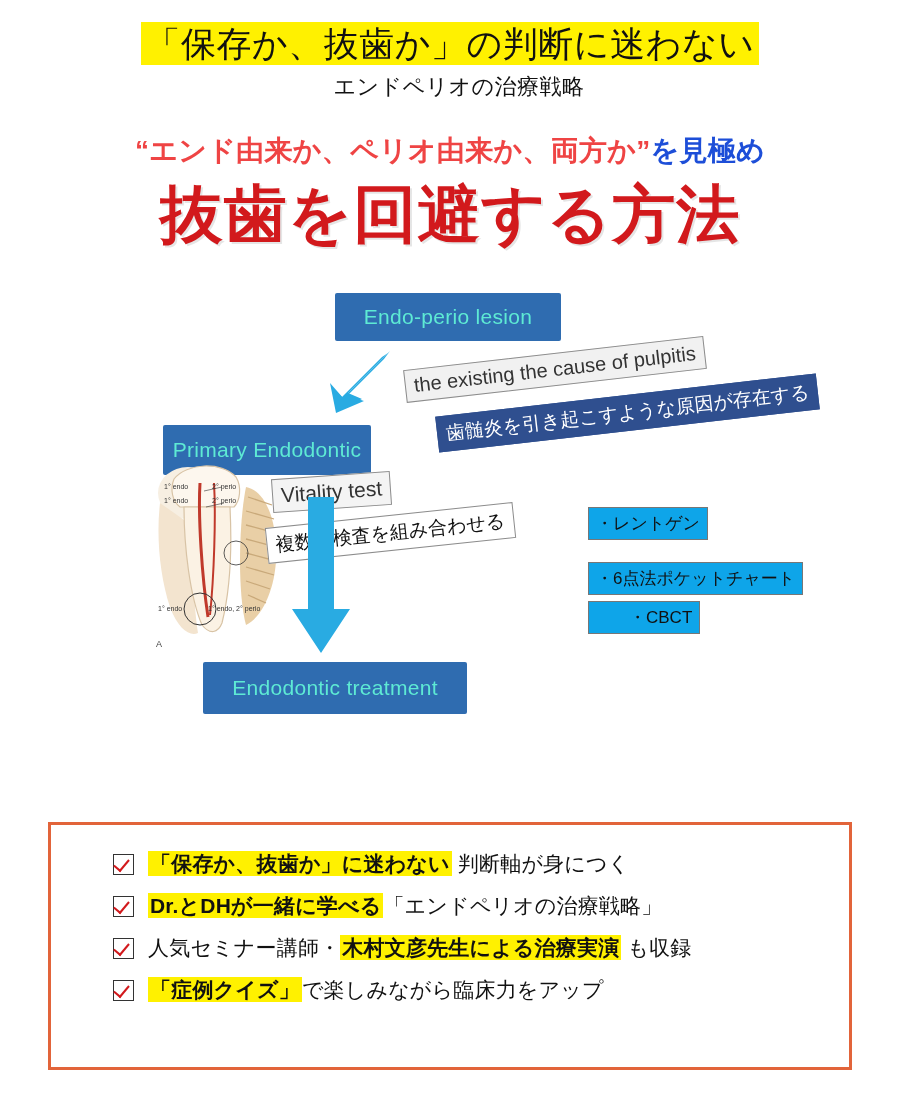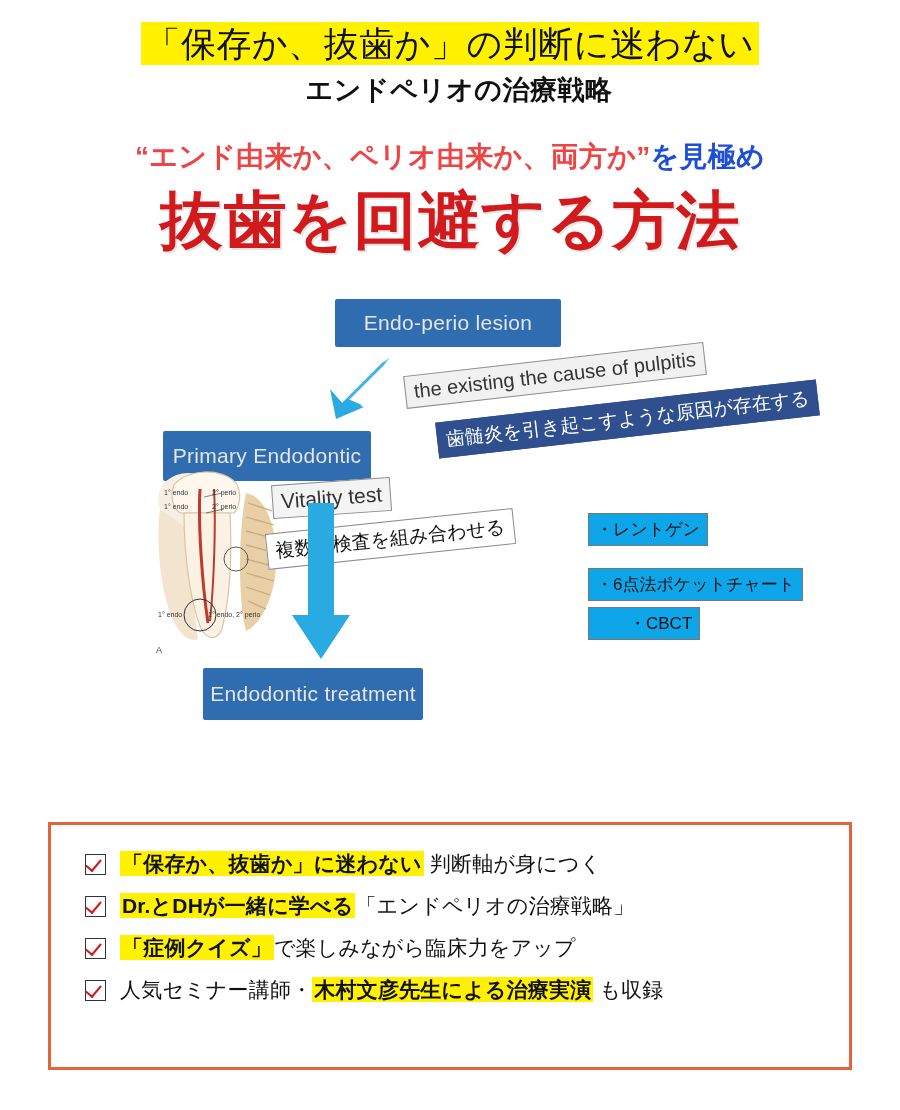--- a/index.html
+++ b/index.html
@@ -26,22 +26,22 @@
     font-weight: normal;
     letter-spacing: 0.5px;
     line-height: 1.25;
     display: inline-block;
   }
   .hl-line1 .hl {
     background: #fff100;
     padding: 2px 4px;
   }
   .hl-line2 {
-    font-size: 27px;
-    font-weight: bold;
+    font-size: 22px;
+    font-weight: normal;
     margin-top: 6px;
     letter-spacing: 0.5px;
     padding-left: 18px;
   }
 
   .sub-line {
     margin-top: 30px;
     text-align: center;
     font-size: 28px;
     font-weight: bold;
@@ -70,36 +70,36 @@
   .diagram {
     position: relative;
     width: 900px;
     height: 480px;
     margin-top: 18px;
   }
 
   .box-blue {
     position: absolute;
     background: #2f6cb0;
-    color: #e5e5e5;
+    color: #5eead4;
     font-size: 21px;
     letter-spacing: 0.3px;
     display: flex;
     align-items: center;
     justify-content: center;
     border-radius: 2px;
   }
   #box-endo-perio {
     left: 335px; top: 26px; width: 226px; height: 48px;
   }
   #box-primary-endo {
     left: 163px; top: 158px; width: 208px; height: 50px;
   }
   #box-endo-treatment {
-    left: 203px; top: 395px; width: 220px; height: 52px;
+    left: 203px; top: 395px; width: 264px; height: 52px;
   }
 
   .arrow {
     position: absolute;
     color: #29abe2;
   }
   #arrow-1 { left: 318px; top: 82px; width: 76px; height: 70px; }
   #arrow-2 { left: 290px; top: 230px; width: 62px; height: 160px; }
 
   
@@ -173,21 +173,21 @@
 
   
   .benefits {
     position: absolute;
     left: 48px;
     top: 822px;
     width: 804px;
     height: 248px;
     border: 3px solid #e2643a;
     box-sizing: border-box;
-    padding: 18px 12px;
+    padding: 18px 40px;
   }
   .benefit-row {
     display: flex;
     align-items: center;
     height: 42px;
     font-size: 21px;
     letter-spacing: 0.2px;
   }
   .check {
     width: 19px; height: 19px;
@@ -295,21 +295,21 @@
   </div>
 
   <div class="benefit-row">
     <span class="check"></span>
     <span class="benefit-text"><span class="mk">Dr.とDHが一緒に学べる</span><span>「エンドペリオの治療戦略」</span></span>
   </div>
 
 
   <div class="benefit-row">
     <span class="check"></span>
-    <span class="benefit-text"><span class="mk">「症例クイズ」</span><span>で楽しみながら臨床力をアップ</span></span>
+    <span class="benefit-text"><span>人気セミナー講師・</span><span class="mk">木村文彦先生による治療実演</span><span> も収録</span></span>
   </div>
 
   <div class="benefit-row">
     <span class="check"></span>
-    <span class="benefit-text"><span>人気セミナー講師・</span><span class="mk">木村文彦先生による治療実演</span><span> も収録</span></span>
+    <span class="benefit-text"><span class="mk">「症例クイズ」</span><span>で楽しみながら臨床力をアップ</span></span>
   </div>
 
 </div>
 
 </body></html>

